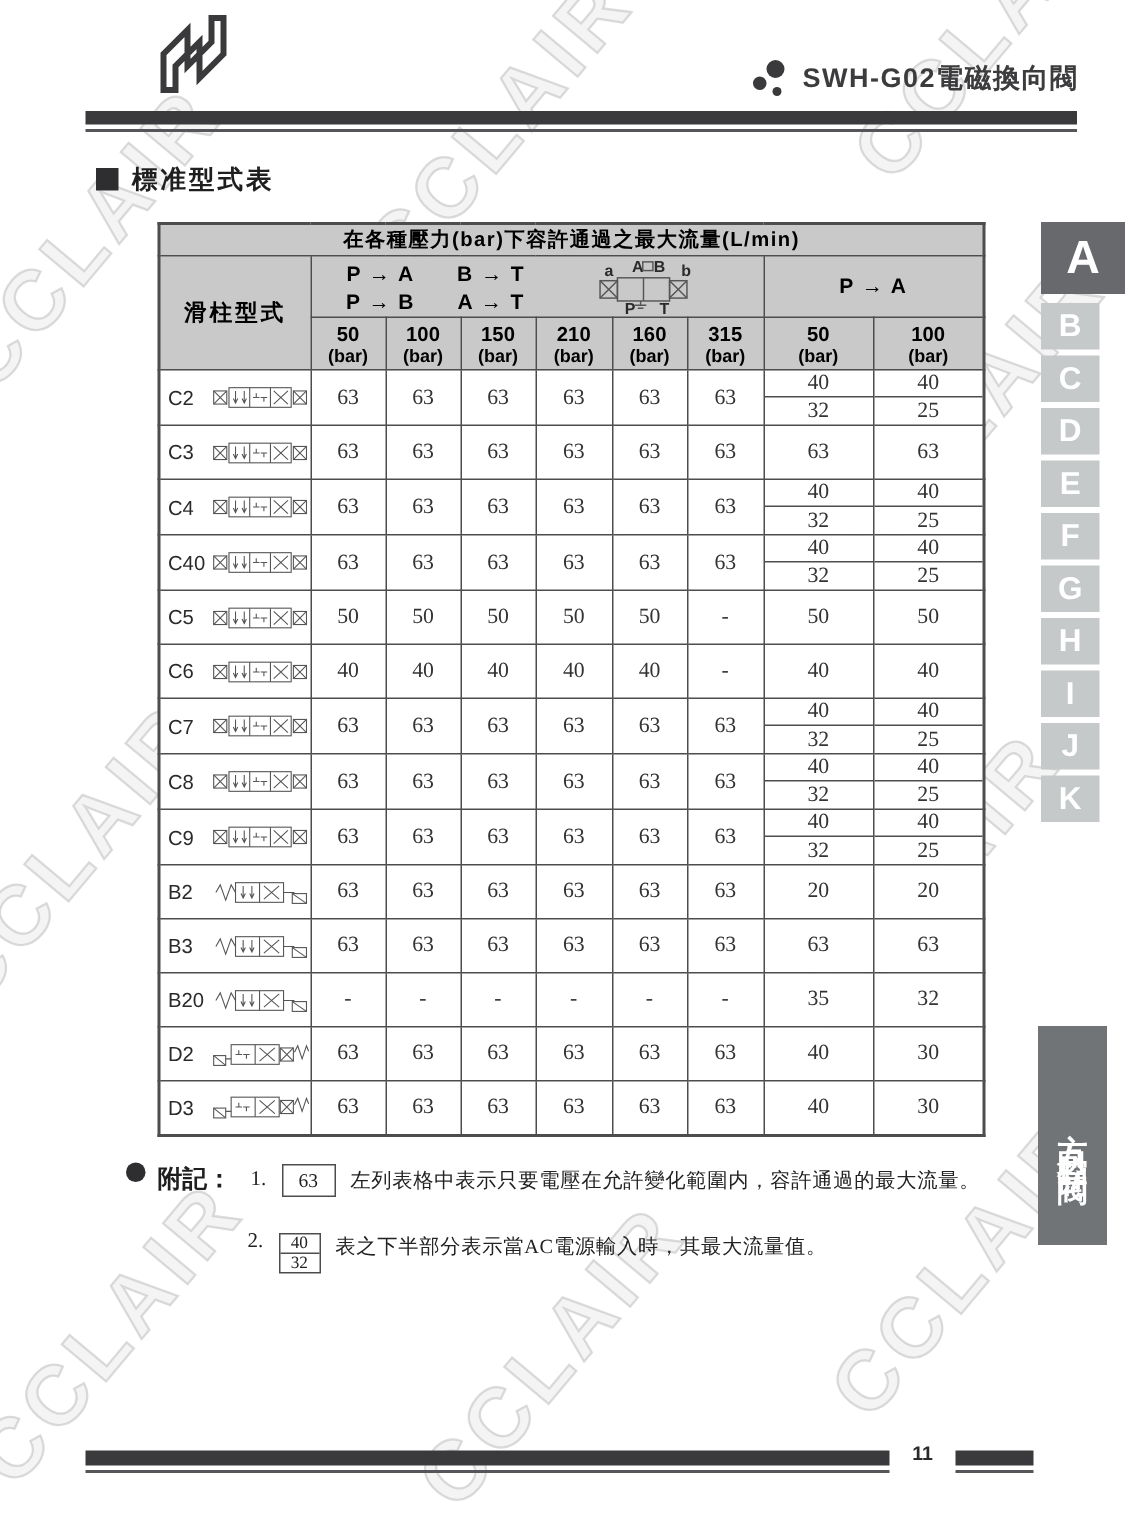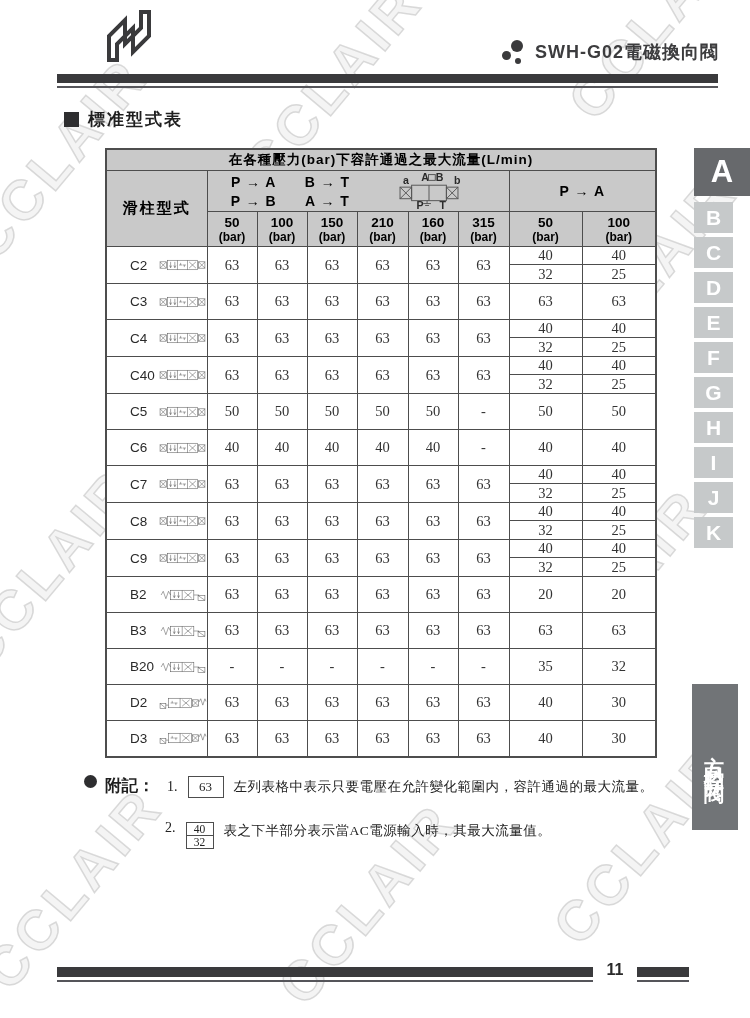--- a/index.html
+++ b/index.html
@@ -37,21 +37,21 @@
   .gl-wrap{display:flex;align-items:center;justify-content:space-evenly;}
   .fp{display:grid;grid-template-columns:auto auto;gap:3px 28px;font-size:14px;font-weight:bold;}
   .fp span{letter-spacing:1px;}
   .right-path{font-size:14px;font-weight:bold;letter-spacing:1px;}
   .pcol{height:34px;}
   .pv{font-size:13.5px;line-height:16px;}
   .pu{font-size:12px;line-height:13px;font-weight:bold;}
   .flow-table tbody tr{height:36px;}
   .flow-table tbody td{font-family:"Liberation Serif",serif;font-size:14.5px;color:#333;background:#fff;}
   th.spool{background:#fff;font-weight:normal;}
-  .spool-wrap{display:flex;align-items:center;padding-left:23px;gap:3px;}
+  .spool-wrap{display:flex;align-items:center;padding-left:5px;gap:3px;}
   .code{font-size:13.5px;color:#2a2a2a;min-width:26px;text-align:left;}
   td.split{padding:0;}
   .sp-t{height:17px;line-height:17px;border-bottom:1px solid #4d4d4d;}
   .sp-b{height:18px;line-height:18px;}
   
   .tab{position:absolute;left:694px;width:39px;height:31px;background:#c6c9ca;color:#fff;
        font-weight:bold;font-size:21px;display:flex;align-items:center;justify-content:center;
        font-family:"Liberation Sans",sans-serif;}
   .tab.active{width:56px;height:48px;background:#67696c;font-size:31px;}
   
@@ -73,21 +73,21 @@
   .nbox2 div{line-height:12px;padding:0 3px;}
   .nbox2 .nb-t{border-bottom:1px solid #4d4d4d;}
   .note-text{font-size:13.5px;letter-spacing:0.5px;}
   .note2 .note-text p{margin:2px 0 10px 0;}
   
   .f-bar-l{left:57px;top:967px;width:536px;height:10px;}
   .f-line-l{left:57px;top:980px;width:536px;height:2px;}
   .f-bar-r{left:637px;top:967px;width:52px;height:10px;}
   .f-line-r{left:637px;top:980px;width:52px;height:2px;}
   .page-num{position:absolute;left:595px;top:961px;width:40px;text-align:center;
-            font-size:16px;font-weight:bold;color:#2a2a2a;}
+            font-size:13px;font-weight:bold;color:#2a2a2a;}
   svg .ln{stroke:#555;stroke-width:1;fill:none;}
   svg text{font-family:"Liberation Sans",sans-serif;}
 </style>
 </head>
 <body>
 
 <div class="page">
 
   <div id="wm-layer">
       <span class="wm" style="left: -45px; top: 230px;">CCLAIR</span>

